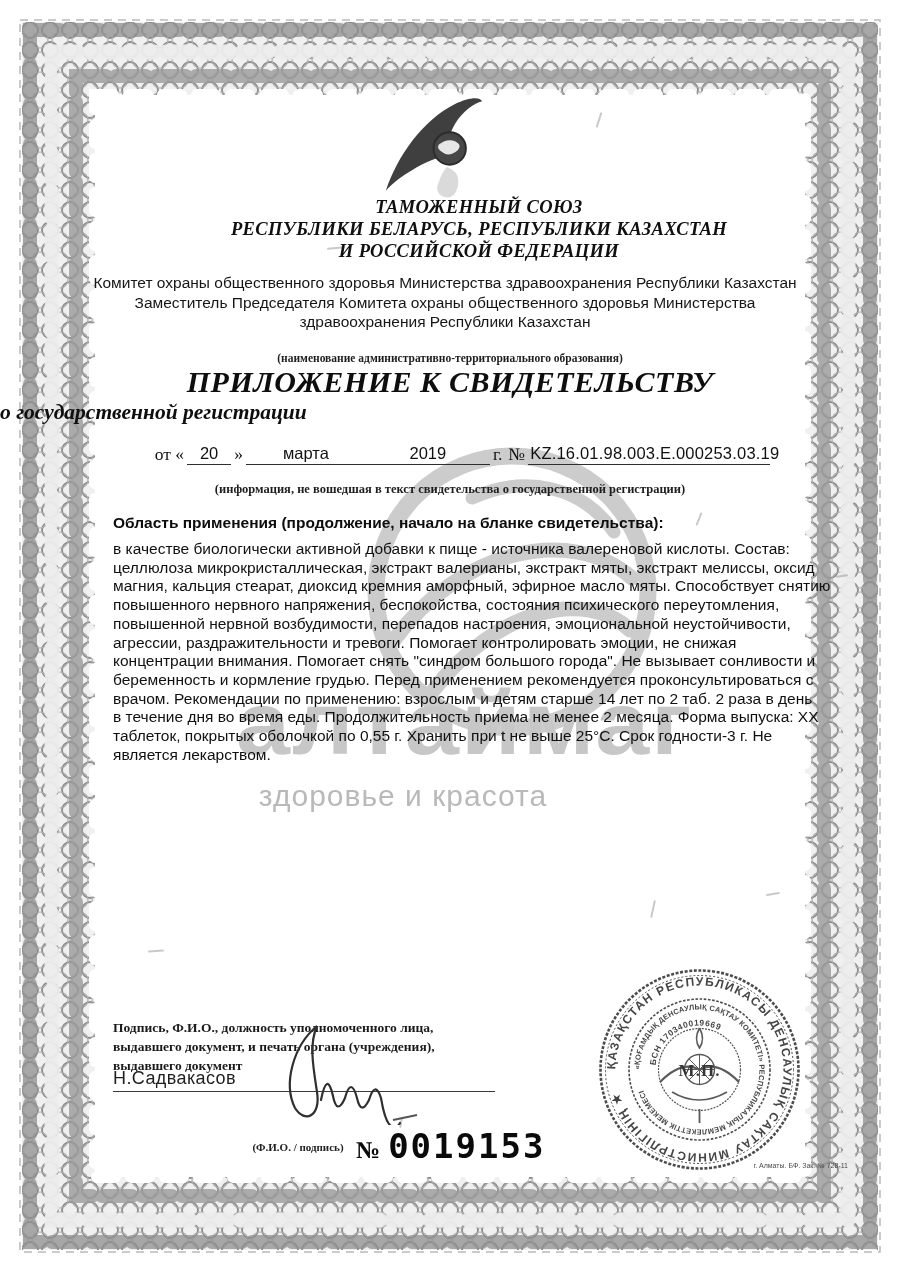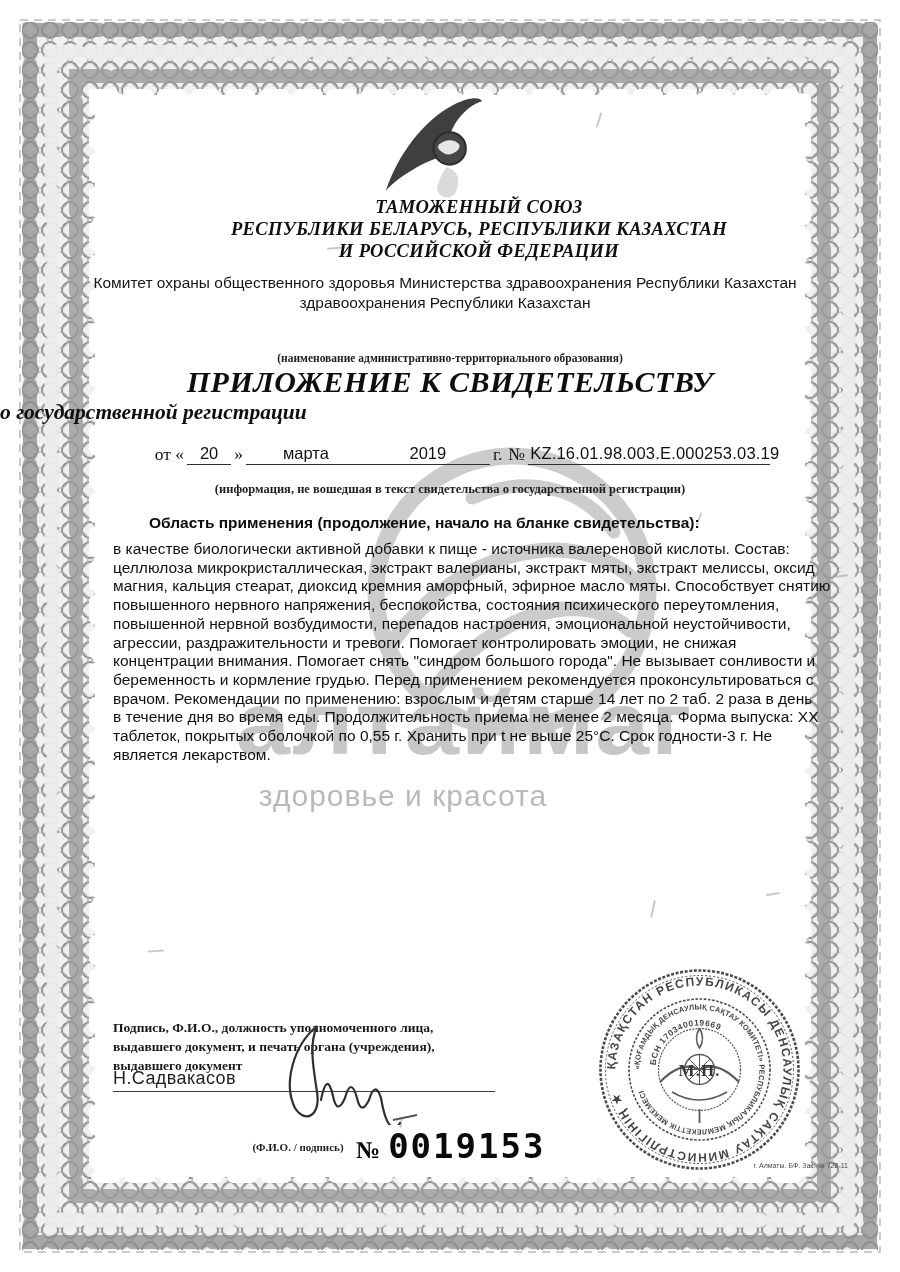--- a/index.html
+++ b/index.html
@@ -30,21 +30,21 @@
     align-items:flex-end;font-family:"Liberation Serif",serif;font-size:17.5px;color:#111;padding-left:11px;}
   .dateline .tok{margin:0 3px;}
   .dateline .cell{border-bottom:1.6px solid #2e2e2e;text-align:center;
     font-family:"Liberation Sans",sans-serif;font-size:16.5px;padding:0 2px 1px 2px;}
   .cell.day{width:40px;}
   .cell.month{width:116px;}
   .cell.year{width:120px;}
   .cell.regnum{width:238px;letter-spacing:.2px;}
 
   
-  .app-heading{top:514px;left:113px;font-size:15.5px;font-weight:bold;color:#0d0d0d;white-space:nowrap;margin-left:36px;}
+  .app-heading{top:514px;left:113px;font-size:15.5px;font-weight:bold;color:#0d0d0d;white-space:nowrap;}
   .app-text{top:540px;left:113px;width:712px;font-size:15.5px;line-height:18.7px;color:#101010;}
   .app-text div{white-space:nowrap;}
 
   
   .wm-brand{top:672px;left:236px;font-size:97px;font-weight:bold;letter-spacing:2px;
     color:#c7c7c7;transform:scaleY(.92);transform-origin:top left;z-index:0;}
   .wm-tagline{top:779px;left:0;width:806px;text-align:center;font-size:30px;
     letter-spacing:1px;color:#b9b9b9;z-index:0;}
   .z1{z-index:1;}
 
@@ -108,20 +108,21 @@
   </svg>
 
   <div class="abs union-title z1">
     <div>ТАМОЖЕННЫЙ СОЮЗ</div>
     <div>РЕСПУБЛИКИ БЕЛАРУСЬ, РЕСПУБЛИКИ КАЗАХСТАН</div>
     <div>И РОССИЙСКОЙ ФЕДЕРАЦИИ</div>
   </div>
 
   <div class="abs committee z1">
     <div>Комитет охраны общественного здоровья Министерства здравоохранения Республики Казахстан</div>
+    <div>Заместитель Председателя Комитета охраны общественного здоровья Министерства</div>
     <div>здравоохранения Республики Казахстан</div>
   </div>
 
   <div class="abs caption territory z1">(наименование административно-территориального образования)</div>
   <div class="abs doc-title z1">ПРИЛОЖЕНИЕ К СВИДЕТЕЛЬСТВУ</div>
   <div class="abs doc-subtitle z1">о государственной регистрации</div>
 
   <div class="abs dateline z1">
     <span class="tok">от «</span>
     <span class="cell day">20</span>

